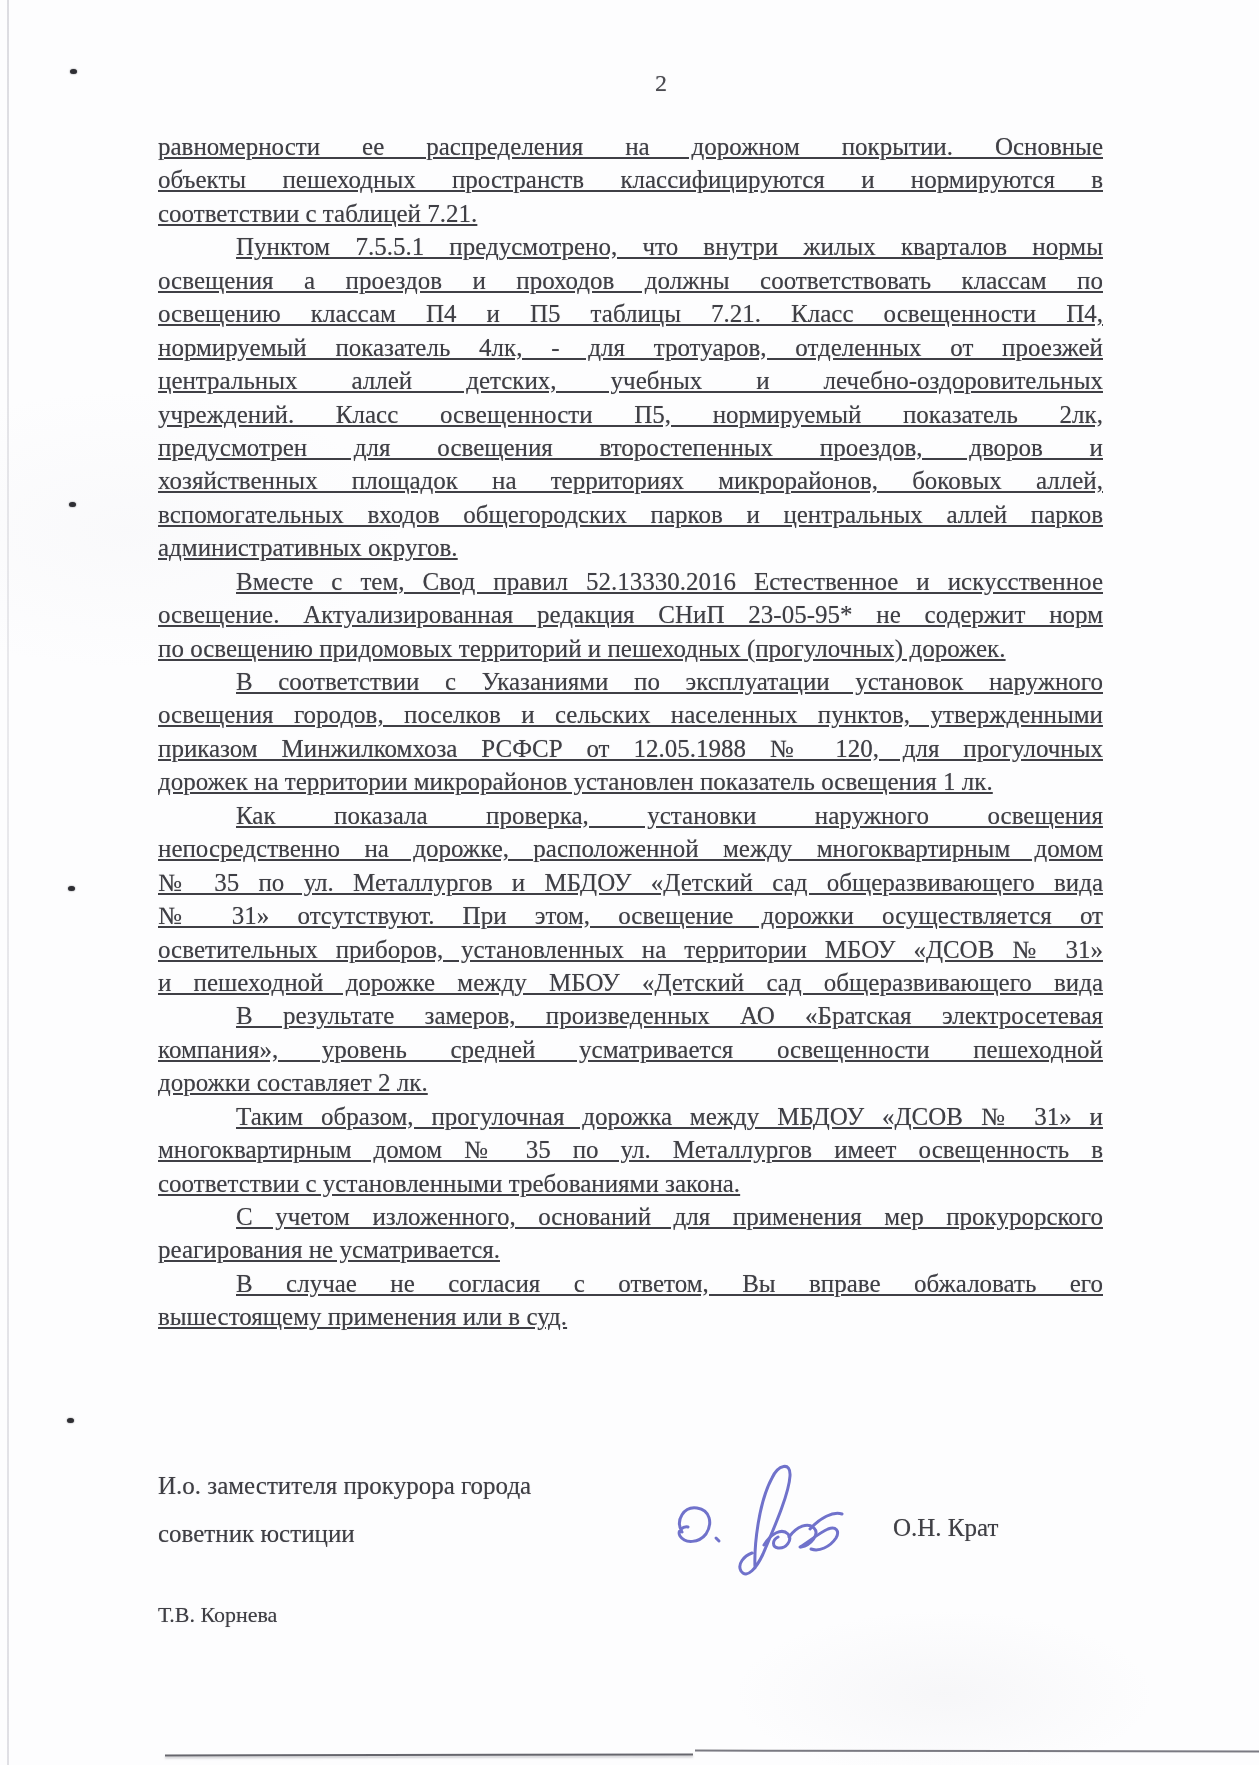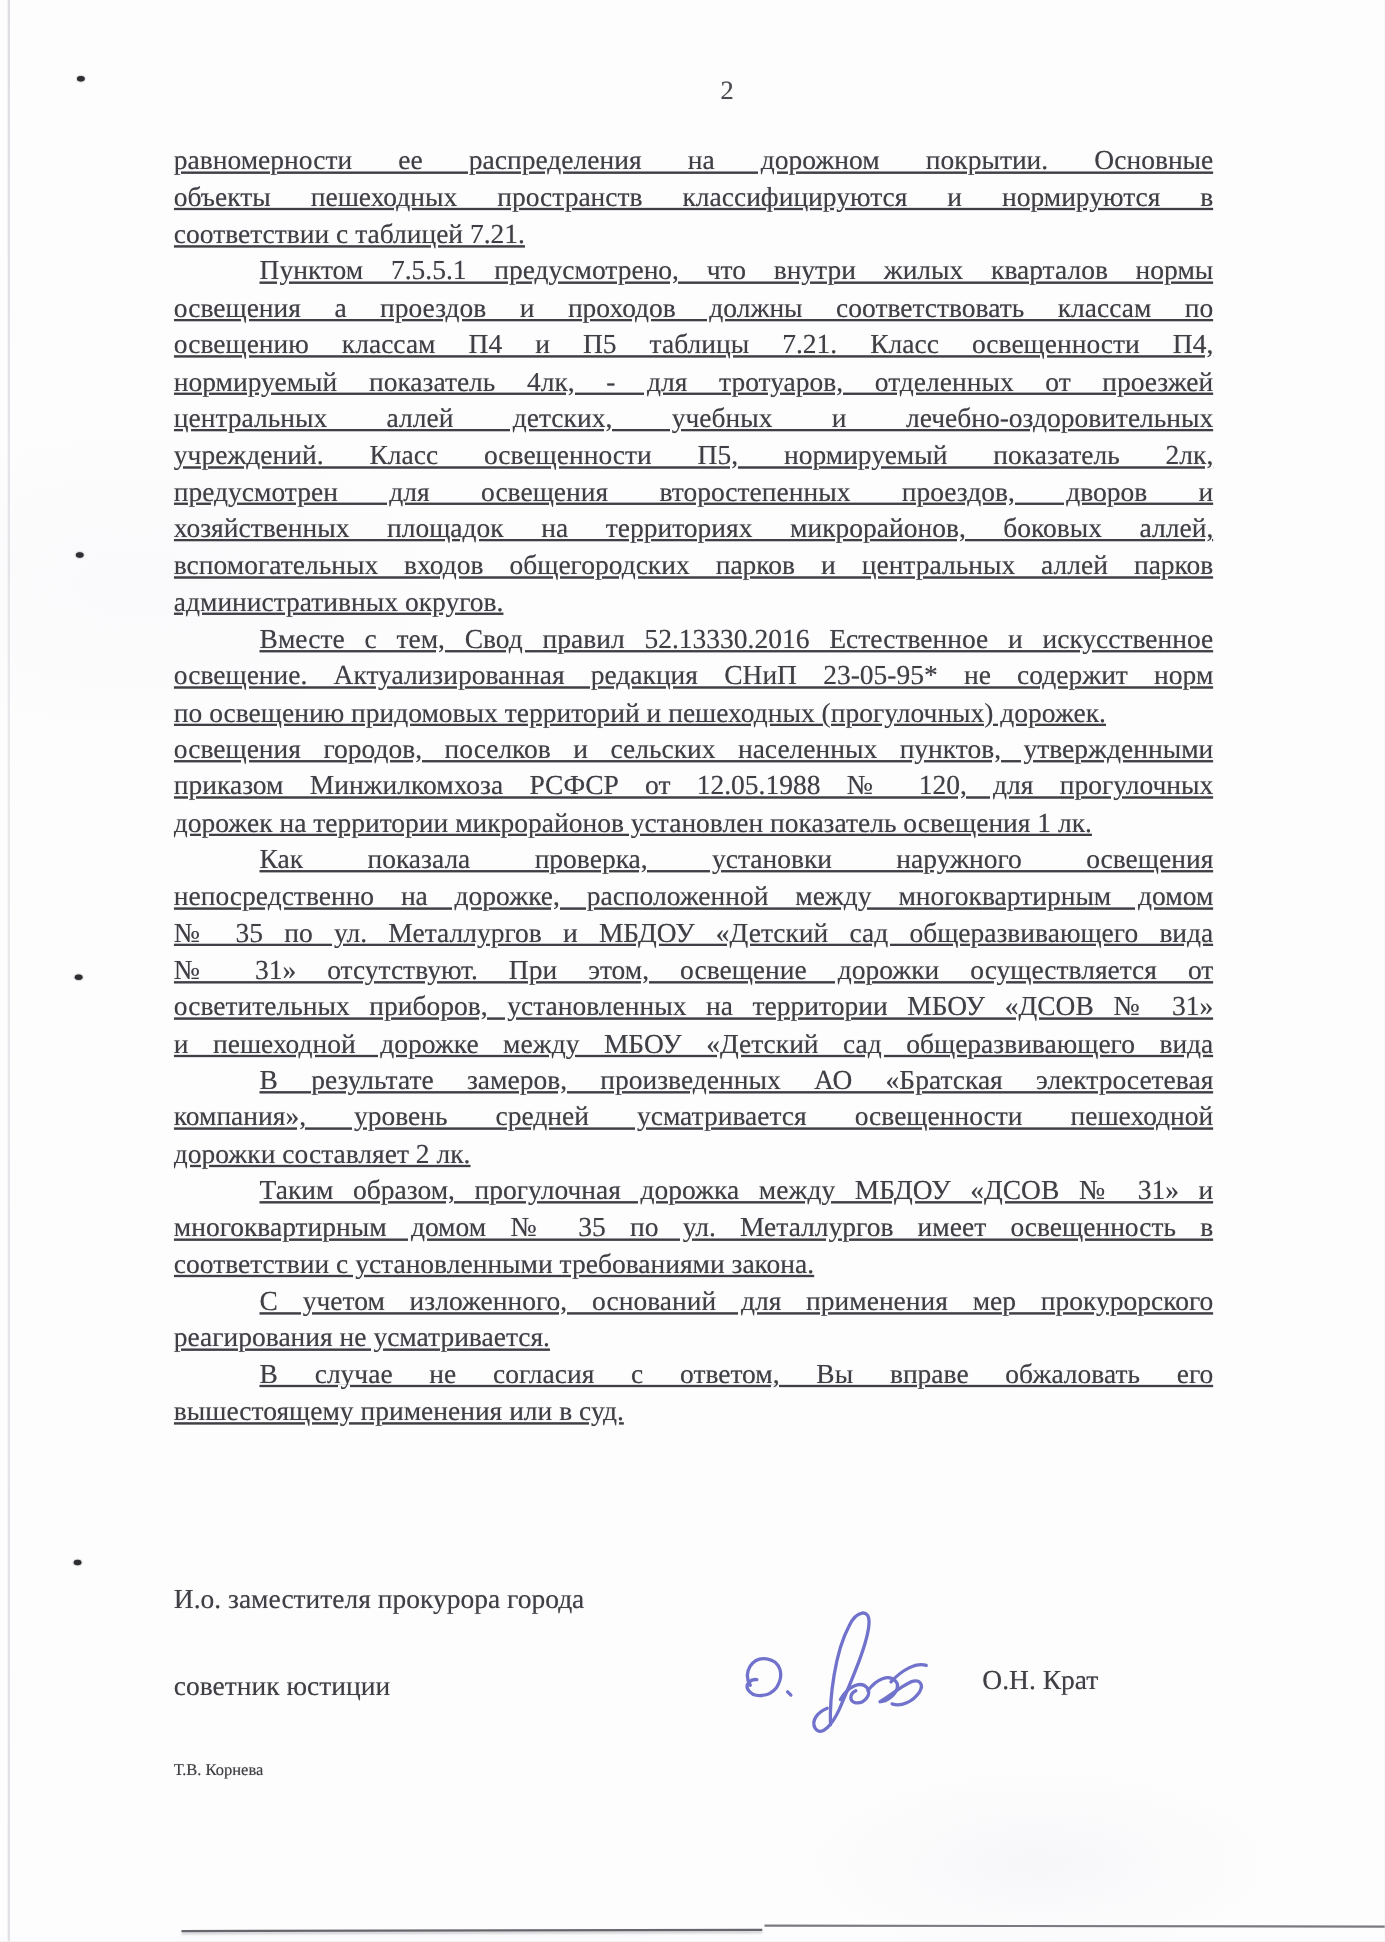--- a/index.html
+++ b/index.html
@@ -55,21 +55,21 @@
     border-radius: 50%;
     box-shadow: 0 0 1.5px rgba(46,46,51,.8);
   }
   .sig-label {
     position: absolute;
     font-size: 25px;
     color: #3f3f45;
     text-shadow: 0 0 .7px rgba(63,63,68,.55);
   }
   .executor {
-    font-size: 15px;
+    font-size: 22px;
   }
   .signature-svg {
     position: absolute; left: 658px; top: 1448px;
   }
   .scan-line-a {
     position: absolute; left: 165px; top: 1754px;
     width: 528px; height: 2px;
     background: #66666d;
     transform: rotate(-0.12deg);
     box-shadow: 0 2px 2px rgba(120,120,128,.35);
@@ -105,20 +105,21 @@
       <div class="line">нормируемый показатель 4лк, - для тротуаров, отделенных от проезжей</div>
       <div class="line">центральных аллей детских, учебных и лечебно-оздоровительных</div>
       <div class="line">учреждений. Класс освещенности П5, нормируемый показатель 2лк,</div>
       <div class="line">предусмотрен для освещения второстепенных проездов, дворов и</div>
       <div class="line">хозяйственных площадок на территориях микрорайонов, боковых аллей,</div>
       <div class="line">вспомогательных входов общегородских парков и центральных аллей парков</div>
       <div class="line last">административных округов.</div>
       <div class="line indent">Вместе с тем, Свод правил 52.13330.2016 Естественное и искусственное</div>
       <div class="line">освещение. Актуализированная редакция СНиП 23-05-95* не содержит норм</div>
       <div class="line last">по освещению придомовых территорий и пешеходных (прогулочных) дорожек.</div>
+      <div class="line indent">В соответствии с Указаниями по эксплуатации установок наружного</div>
       <div class="line">освещения городов, поселков и сельских населенных пунктов, утвержденными</div>
       <div class="line">приказом Минжилкомхоза РСФСР от 12.05.1988 № 120, для прогулочных</div>
       <div class="line last">дорожек на территории микрорайонов установлен показатель освещения 1 лк.</div>
       <div class="line indent">Как показала проверка, установки наружного освещения</div>
       <div class="line">непосредственно на дорожке, расположенной между многоквартирным домом</div>
       <div class="line">№ 35 по ул. Металлургов и МБДОУ «Детский сад общеразвивающего вида</div>
       <div class="line">№ 31» отсутствуют. При этом, освещение дорожки осуществляется от</div>
       <div class="line">осветительных приборов, установленных на территории МБОУ «ДСОВ № 31»</div>
       <div class="line">и пешеходной дорожке между МБОУ «Детский сад общеразвивающего вида</div>
       <div class="line indent">В результате замеров, произведенных АО «Братская электросетевая</div>
@@ -126,21 +127,21 @@
       <div class="line last">дорожки составляет 2 лк.</div>
       <div class="line indent">Таким образом, прогулочная дорожка между МБДОУ «ДСОВ № 31» и</div>
       <div class="line">многоквартирным домом № 35 по ул. Металлургов имеет освещенность в</div>
       <div class="line last">соответствии с установленными требованиями закона.</div>
       <div class="line indent">С учетом изложенного, оснований для применения мер прокурорского</div>
       <div class="line last">реагирования не усматривается.</div>
       <div class="line indent">В случае не согласия с ответом, Вы вправе обжаловать его</div>
       <div class="line last">вышестоящему применения или в суд.</div>
     </div>
 
-  <div class="sig-label" style="left:158px; top:1441px;">И.о. заместителя прокурора города</div>
+  <div class="sig-label" style="left:158px; top:1472px;">И.о. заместителя прокурора города</div>
   <div class="sig-label" style="left:158px; top:1520px;">советник юстиции</div>
 
   <svg class="signature-svg" width="215" height="155" viewBox="0 0 215 155">
     <g fill="none" stroke="#6163c6" stroke-width="3" stroke-linecap="round" stroke-linejoin="round" opacity="0.9">
       <path d="M24,84 C17,72 26,58 39,60 C52,62 55,75 48,86 C41,95 27,96 22,88 C19,83 25,78 30,79"></path>
       <path d="M58,90 l3,3"></path>
       <path d="M97,120 C96,96 101,54 114,30 C120,17 133,13 132,28 C131,46 116,80 105,106 C99,119 89,132 83,123 C79,116 86,108 94,105"></path>
       <path d="M106,97 C113,85 124,80 130,86 C135,92 128,101 120,100 C114,99 114,92 120,89"></path>
       <path d="M131,89 C139,78 150,74 156,80 C162,86 153,97 143,99"></path>
       <path d="M142,99 C152,93 161,85 170,81 C178,78 182,83 178,90 C172,99 161,104 153,101"></path>

